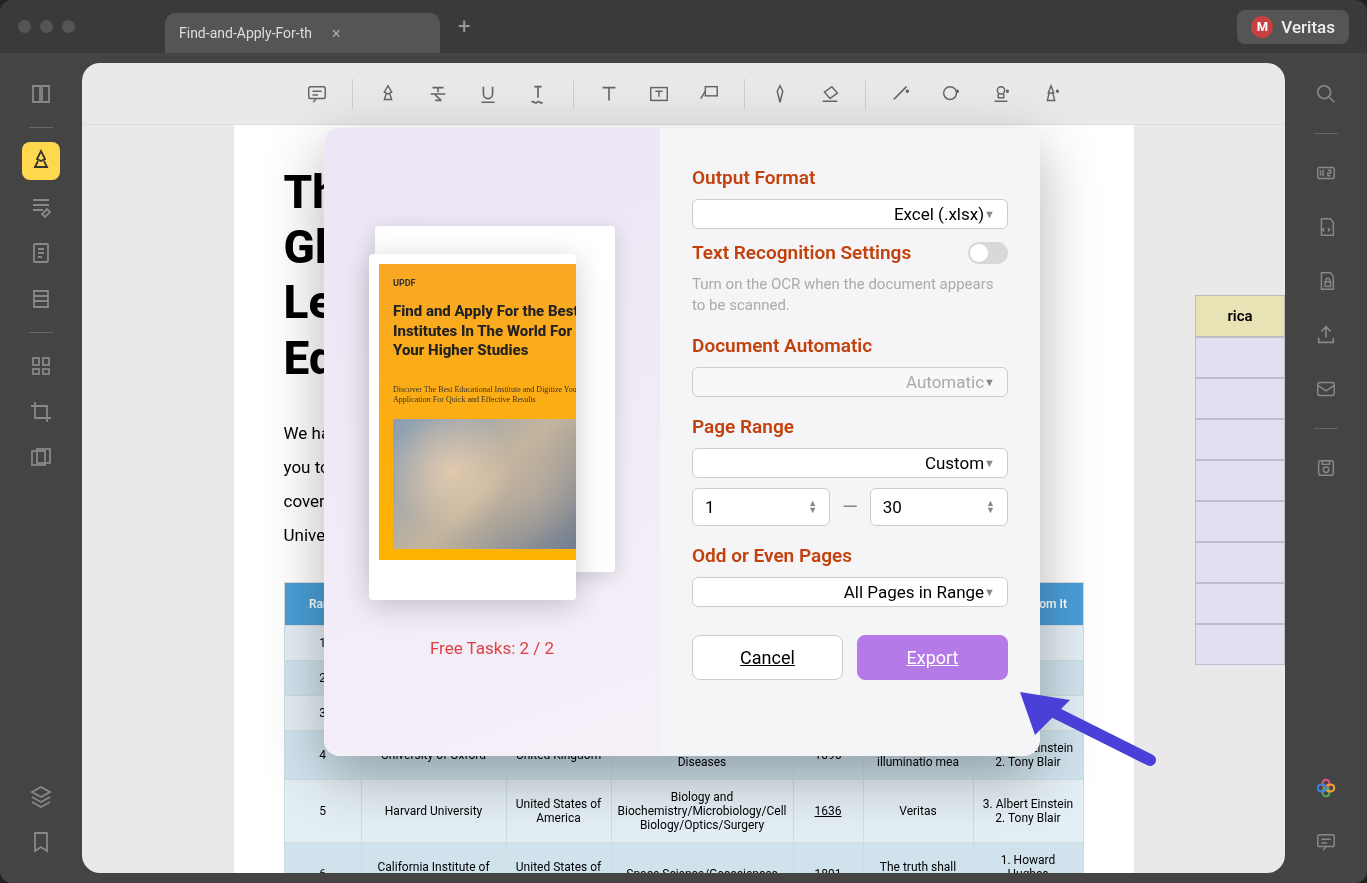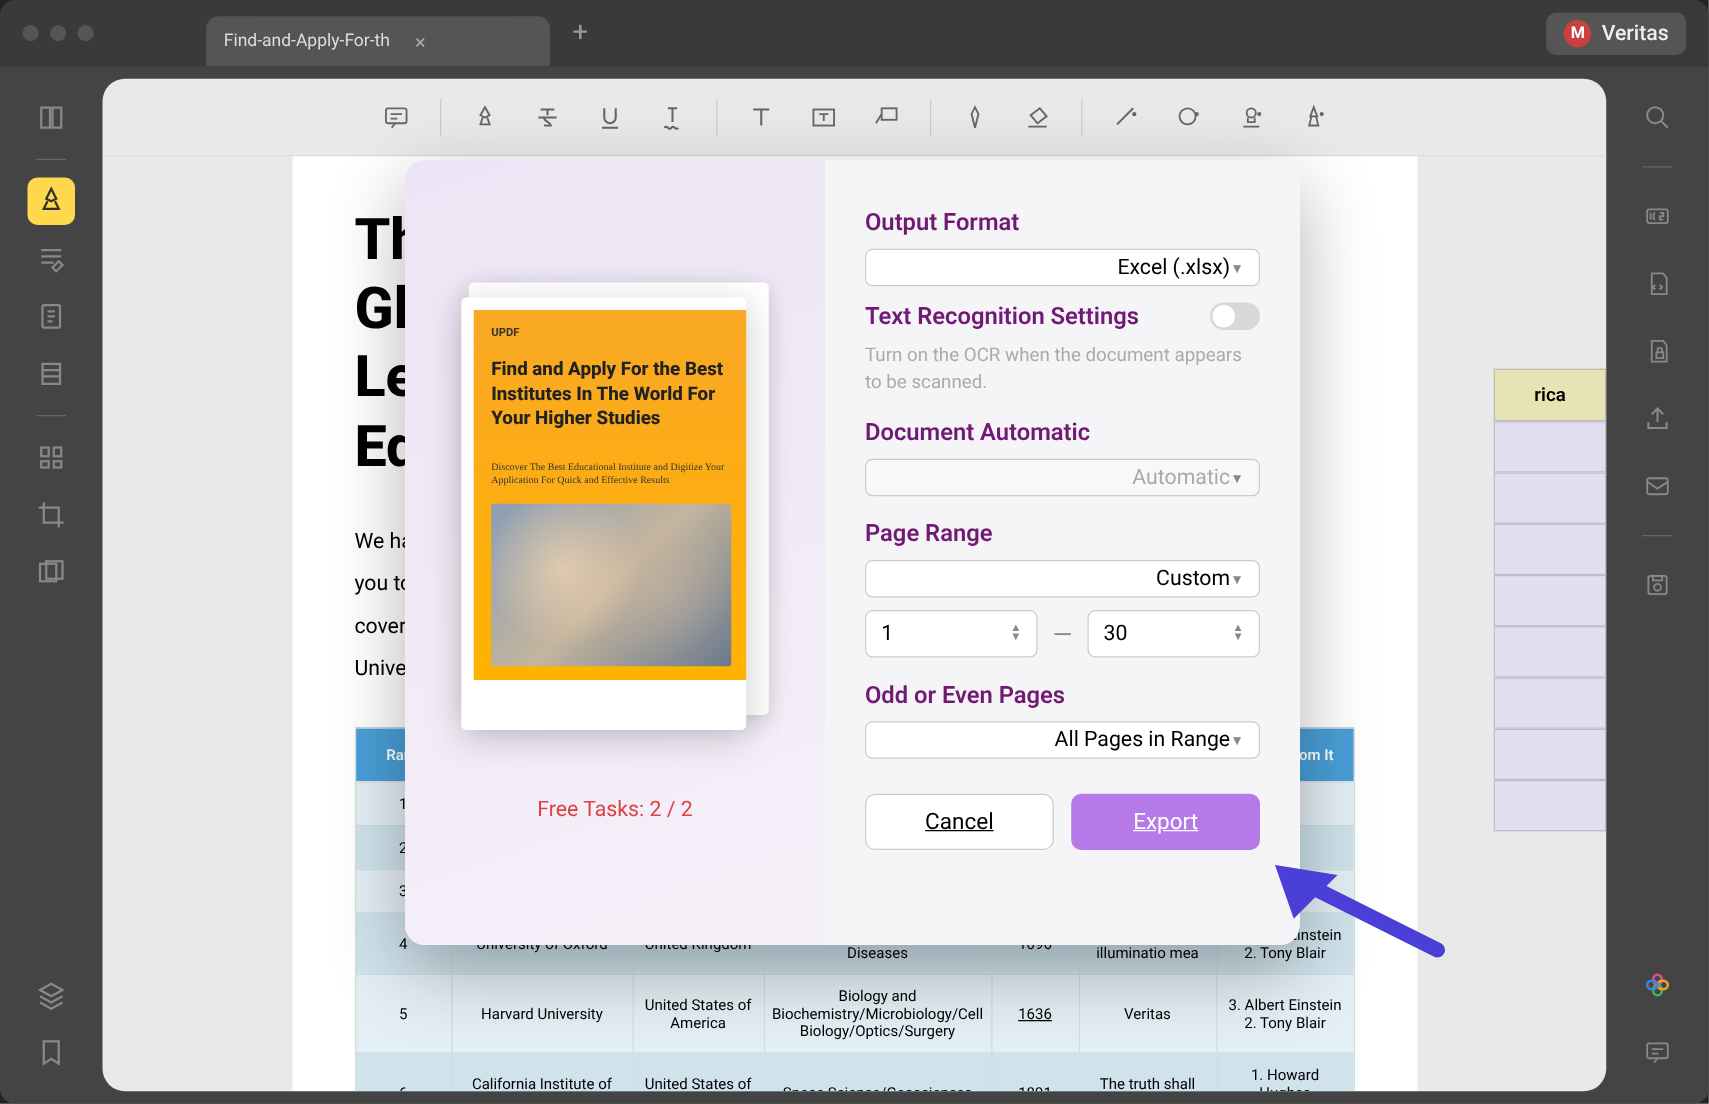--- a/index.html
+++ b/index.html
@@ -46,31 +46,31 @@
 .right-sidebar .side-icon svg { width: 22px; height: 22px; }
 .right-sidebar .sep { width: 24px; height: 1px; background: #666; margin: 4px 0; }
 .right-sidebar .spacer { flex: 1; }
 .right-sidebar .color-icon { width: 28px; height: 28px; }
 
 
 .modal { position: absolute; top: 128px; left: 324px; width: 716px; height: 628px; background: #f5f5f7; border-radius: 16px; box-shadow: 0 20px 60px rgba(0,0,0,0.3); display: flex; overflow: hidden; z-index: 100; }
 .modal-left { width: 336px; background: linear-gradient(160deg, #ece5f5 0%, #f5f0f8 100%); display: flex; flex-direction: column; align-items: center; justify-content: center; padding: 30px; }
 .thumb-wrap { position: relative; width: 246px; height: 356px; }
 .thumb-back { position: absolute; top: 0; left: 6px; width: 240px; height: 346px; background: #fff; box-shadow: 0 4px 20px rgba(0,0,0,0.15); border-radius: 4px; }
-.thumb { position: absolute; top: 12px; left: 0; width: 228px; height: 346px; background: #fff; box-shadow: 0 6px 30px rgba(0,0,0,0.2); border-radius: 4px; overflow: hidden; }
+.thumb { position: absolute; top: 28px; left: 0; width: 207px; height: 346px; background: #fff; box-shadow: 0 6px 30px rgba(0,0,0,0.2); border-radius: 4px; overflow: hidden; }
 .thumb-inner { width: 220px; height: 296px; margin: 10px; background: linear-gradient(180deg, #f9a825 0%, #ffb300 100%); padding: 14px; }
 .thumb-logo { font-size: 9px; color: #333; font-weight: bold; }
 .thumb-title { font-size: 15px; font-weight: 800; color: #222; margin-top: 14px; line-height: 1.3; }
 .thumb-sub { font-size: 8px; color: #333; margin-top: 24px; line-height: 1.3; font-family: Liberation Serif, serif; }
 .thumb-img { width: 100%; height: 130px; background: linear-gradient(135deg, #8a9eb5 0%, #c4b59e 50%, #6b7a8f 100%); margin-top: 14px; border-radius: 2px; position: relative; overflow: hidden; }
 .thumb-img::after { content: ""; position: absolute; inset: 0; background: radial-gradient(circle at 30% 40%, rgba(255,220,180,0.6), transparent 40%), radial-gradient(circle at 70% 50%, rgba(200,180,160,0.5), transparent 40%); }
 .free-tasks { color: #e04040; font-size: 17px; margin-top: 56px; }
 
 .modal-right { flex: 1; padding: 30px 32px 24px; display: flex; flex-direction: column; gap: 10px; }
-.form-label { font-size: 19px; font-weight: 600; color: #701a75; margin-top: 8px; }
+.form-label { font-size: 19px; font-weight: 600; color: #c2410c; margin-top: 8px; }
 .form-hint { font-size: 15px; color: #aaa; line-height: 1.4; }
 .select { border: 1px solid #ccc; border-radius: 6px; padding: 4px 12px; font-size: 17px; background: #fff; position: relative; display: flex; justify-content: flex-end; align-items: center; cursor: pointer; }
 .select .chev { color: #888; font-size: 11px; }
 .select.disabled { color: #aaa; background: #f8f8f8; }
 .toggle-row { display: flex; align-items: center; justify-content: space-between; margin-top: 2px; }
 .toggle { width: 40px; height: 22px; background: #d8d8d8; border-radius: 11px; position: relative; cursor: pointer; }
 .toggle::after { content: ""; position: absolute; left: 2px; top: 2px; width: 18px; height: 18px; background: #fff; border-radius: 50%; }
 .range-row { display: flex; align-items: center; gap: 12px; }
 .spinner { flex: 1; border: 1px solid #ccc; border-radius: 6px; padding: 8px 12px; font-size: 17px; display: flex; justify-content: space-between; align-items: center; background: #fff; }
 .spinner .arrows { display: flex; flex-direction: column; line-height: 7px; font-size: 9px; color: #888; }

